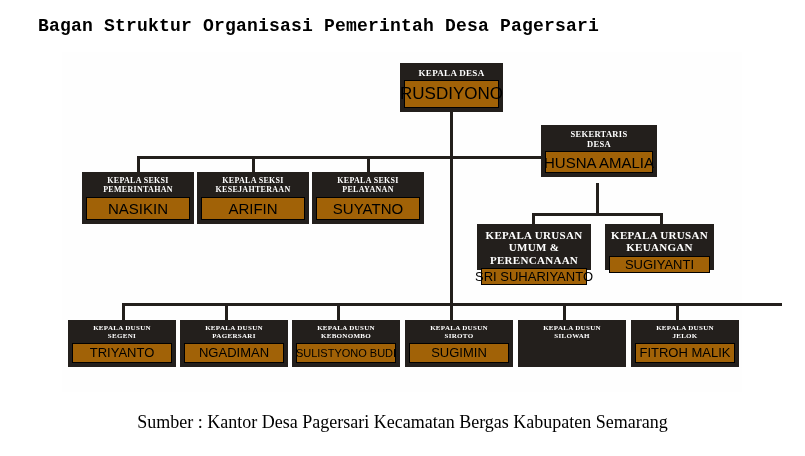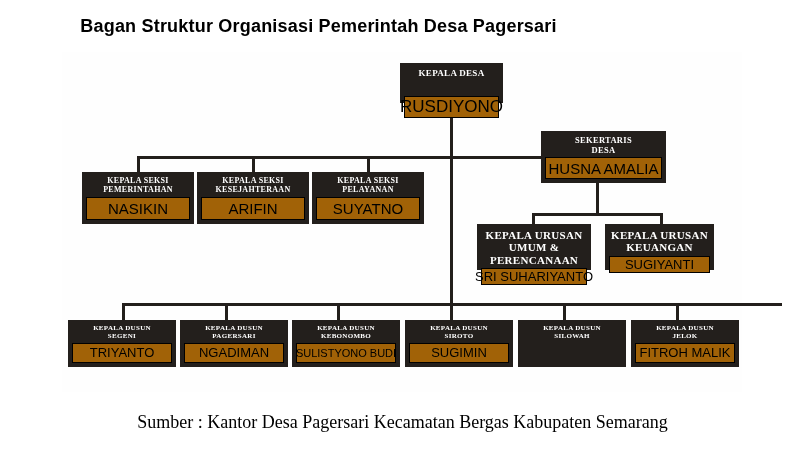--- a/index.html
+++ b/index.html
@@ -15,21 +15,21 @@
     background: #ffffff;
     overflow: hidden;
     font-family: "Liberation Sans", sans-serif;
   }
   #chart-title {
     position: absolute;
     left: 0;
     top: 16px;
     width: 637px;
     text-align: center;
-    font-family: Liberation Sans, sans-serif;
+    font-family: Liberation Mono, monospace;
     font-weight: bold;
     font-size: 18px;
     color: #000000;
     letter-spacing: 0.2px;
   }
   #chart-panel {
     position: absolute;
     left: 62px;
     top: 52px;
     width: 680px;
@@ -128,26 +128,26 @@
   <div class="line" style="left:660px; top:213px; width:3px; height:13px;"></div>
 
   <div class="line" style="left:122px; top:303px; width:660px; height:3px; max-width:660px;"></div>
   <div class="line" style="left:122px; top:303px; width:3px; height:18px;"></div>
   <div class="line" style="left:225px; top:303px; width:3px; height:18px;"></div>
   <div class="line" style="left:337px; top:303px; width:3px; height:18px;"></div>
   <div class="line" style="left:450px; top:303px; width:3px; height:18px;"></div>
   <div class="line" style="left:563px; top:303px; width:3px; height:18px;"></div>
   <div class="line" style="left:676px; top:303px; width:3px; height:18px;"></div>
 
-  <div class="node n-head" style="left:400px; top:63px; width:103px; height:40px;gap:16px;">
+  <div class="node n-head" style="left:400px; top:63px; width:103px; height:49px;">
     <div class="node-title">KEPALA DESA</div>
     <div class="node-name">RUSDIYONO</div>
   </div>
 
-  <div class="node n-sek" style="left:541px; top:131px; width:125px; height:52px;">
+  <div class="node n-sek" style="left:541px; top:125px; width:116px; height:52px;">
     <div class="node-title">SEKERTARIS
 DESA</div>
     <div class="node-name">HUSNA AMALIA</div>
   </div>
 
   <div class="node n-seksi" style="left:82px; top:172px; width:112px; height:52px;">
     <div class="node-title">KEPALA SEKSI
 PEMERINTAHAN</div>
     <div class="node-name">NASIKIN</div>
   </div>

